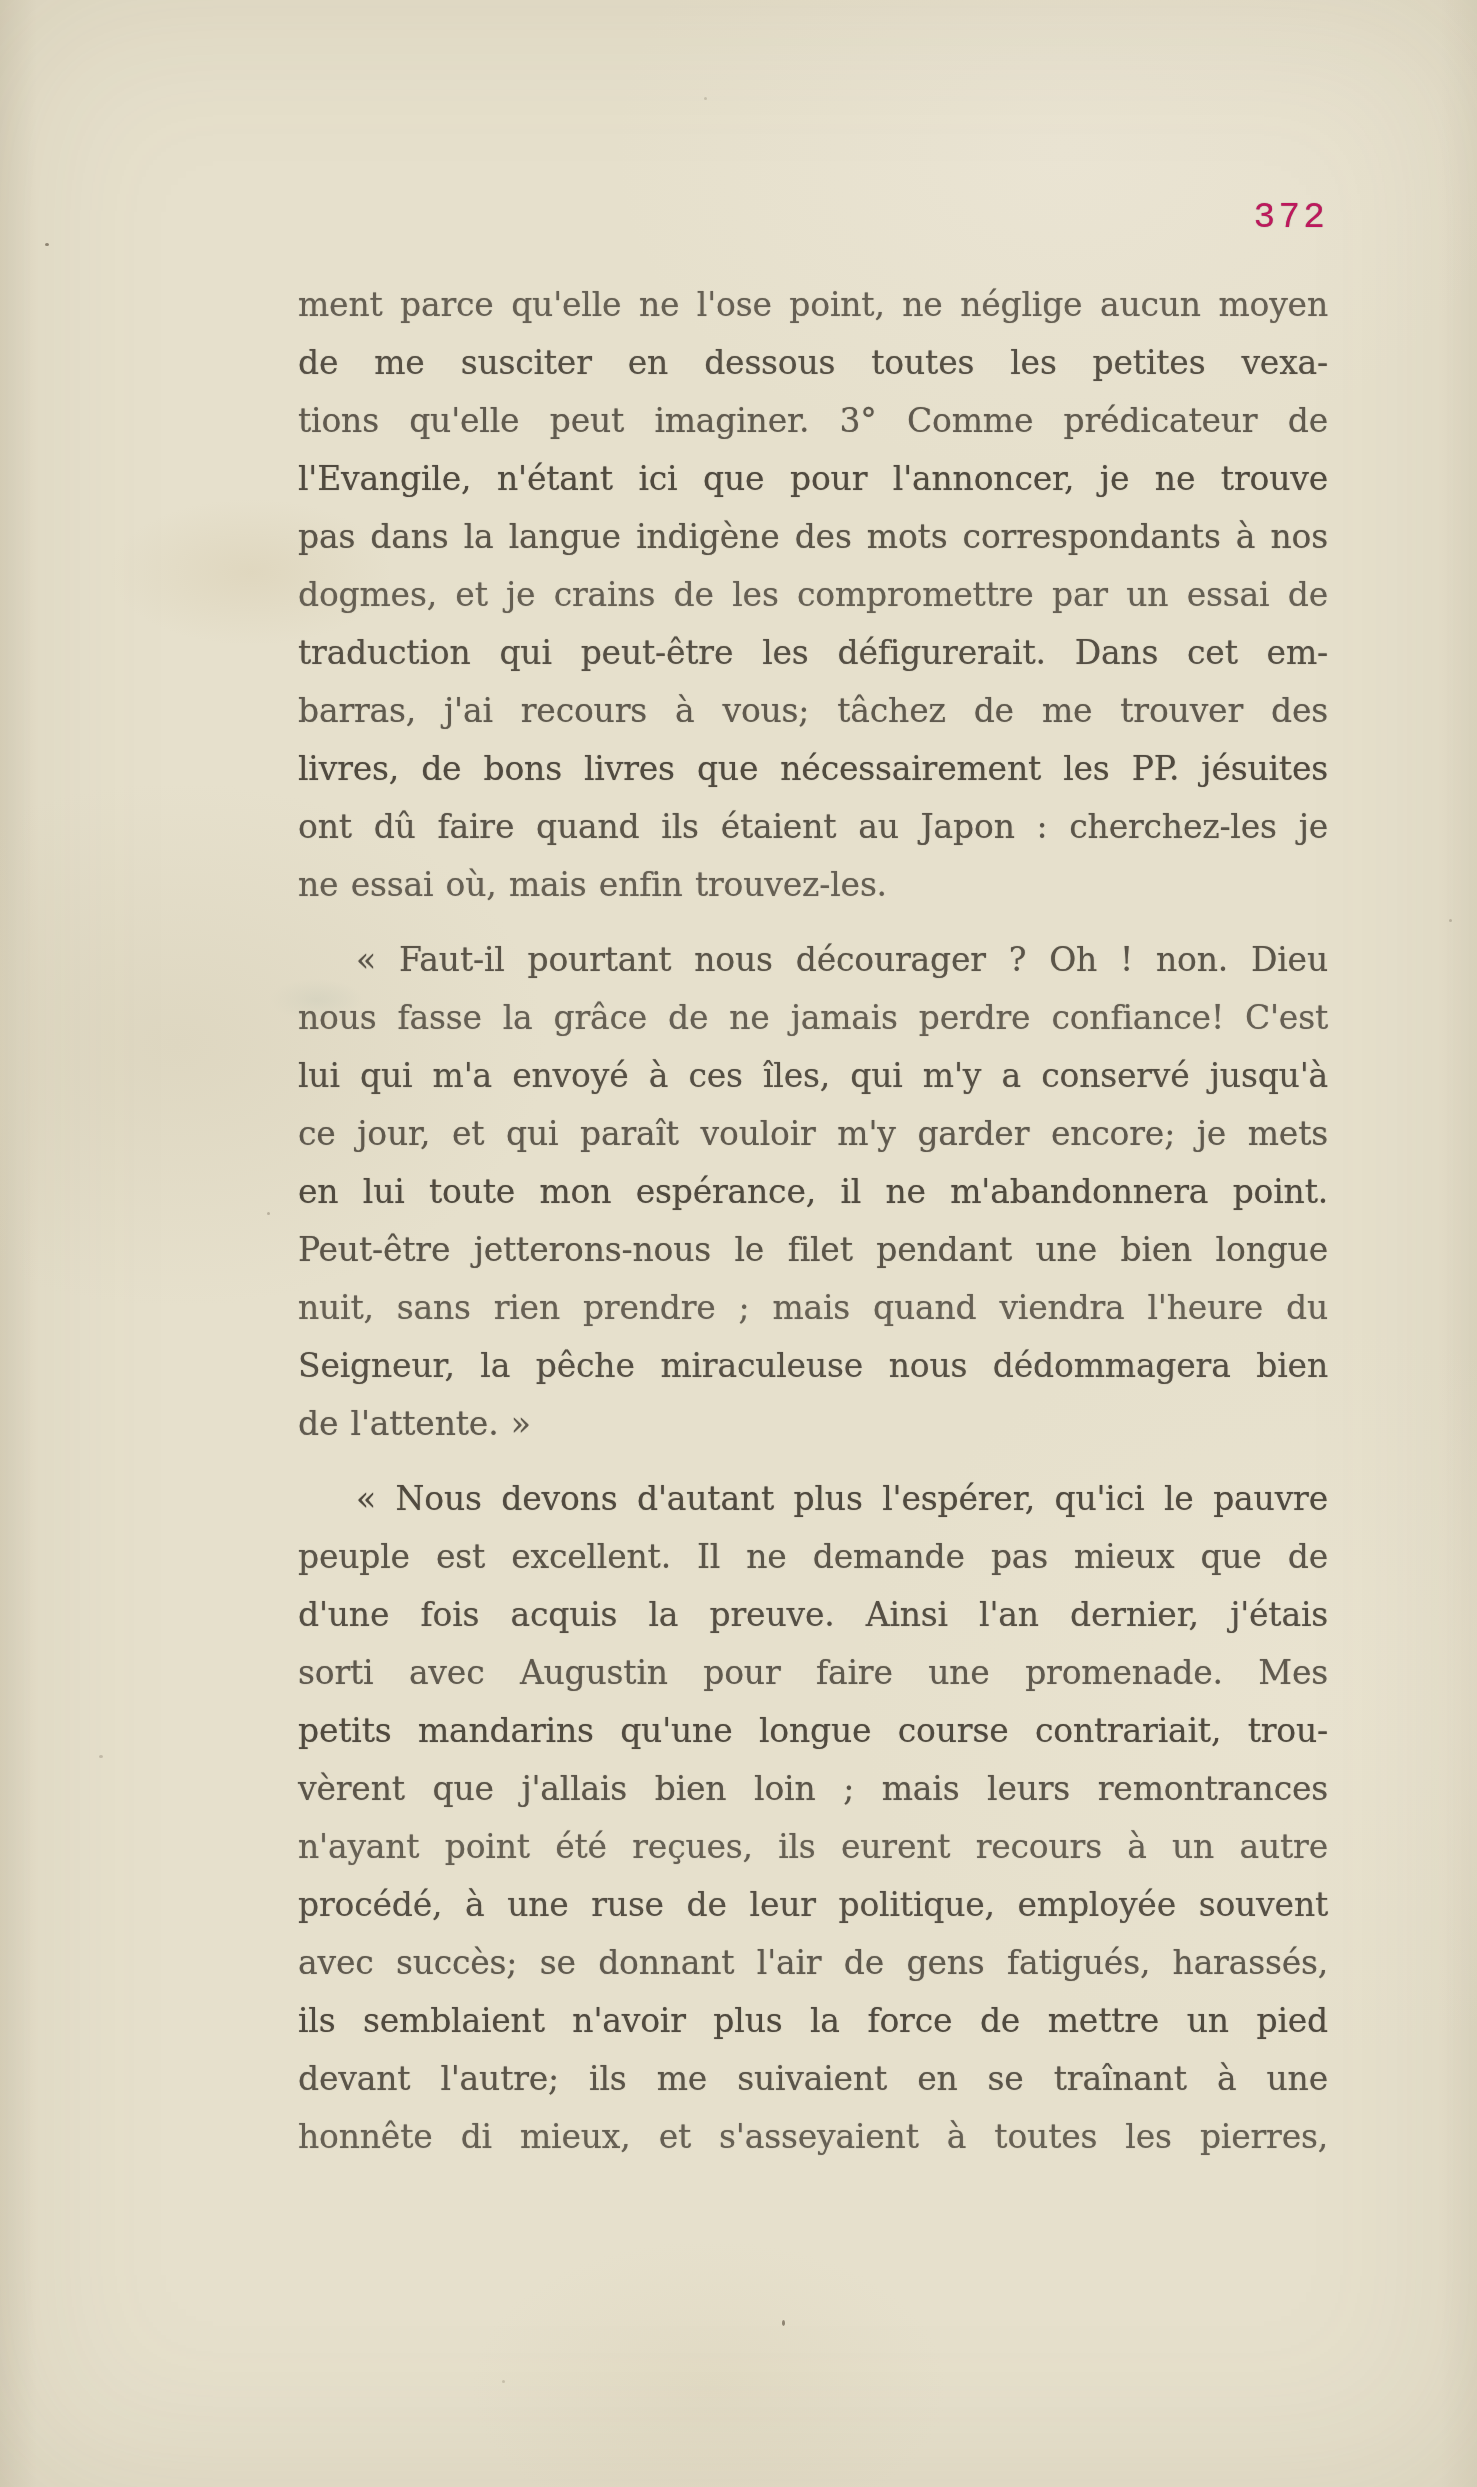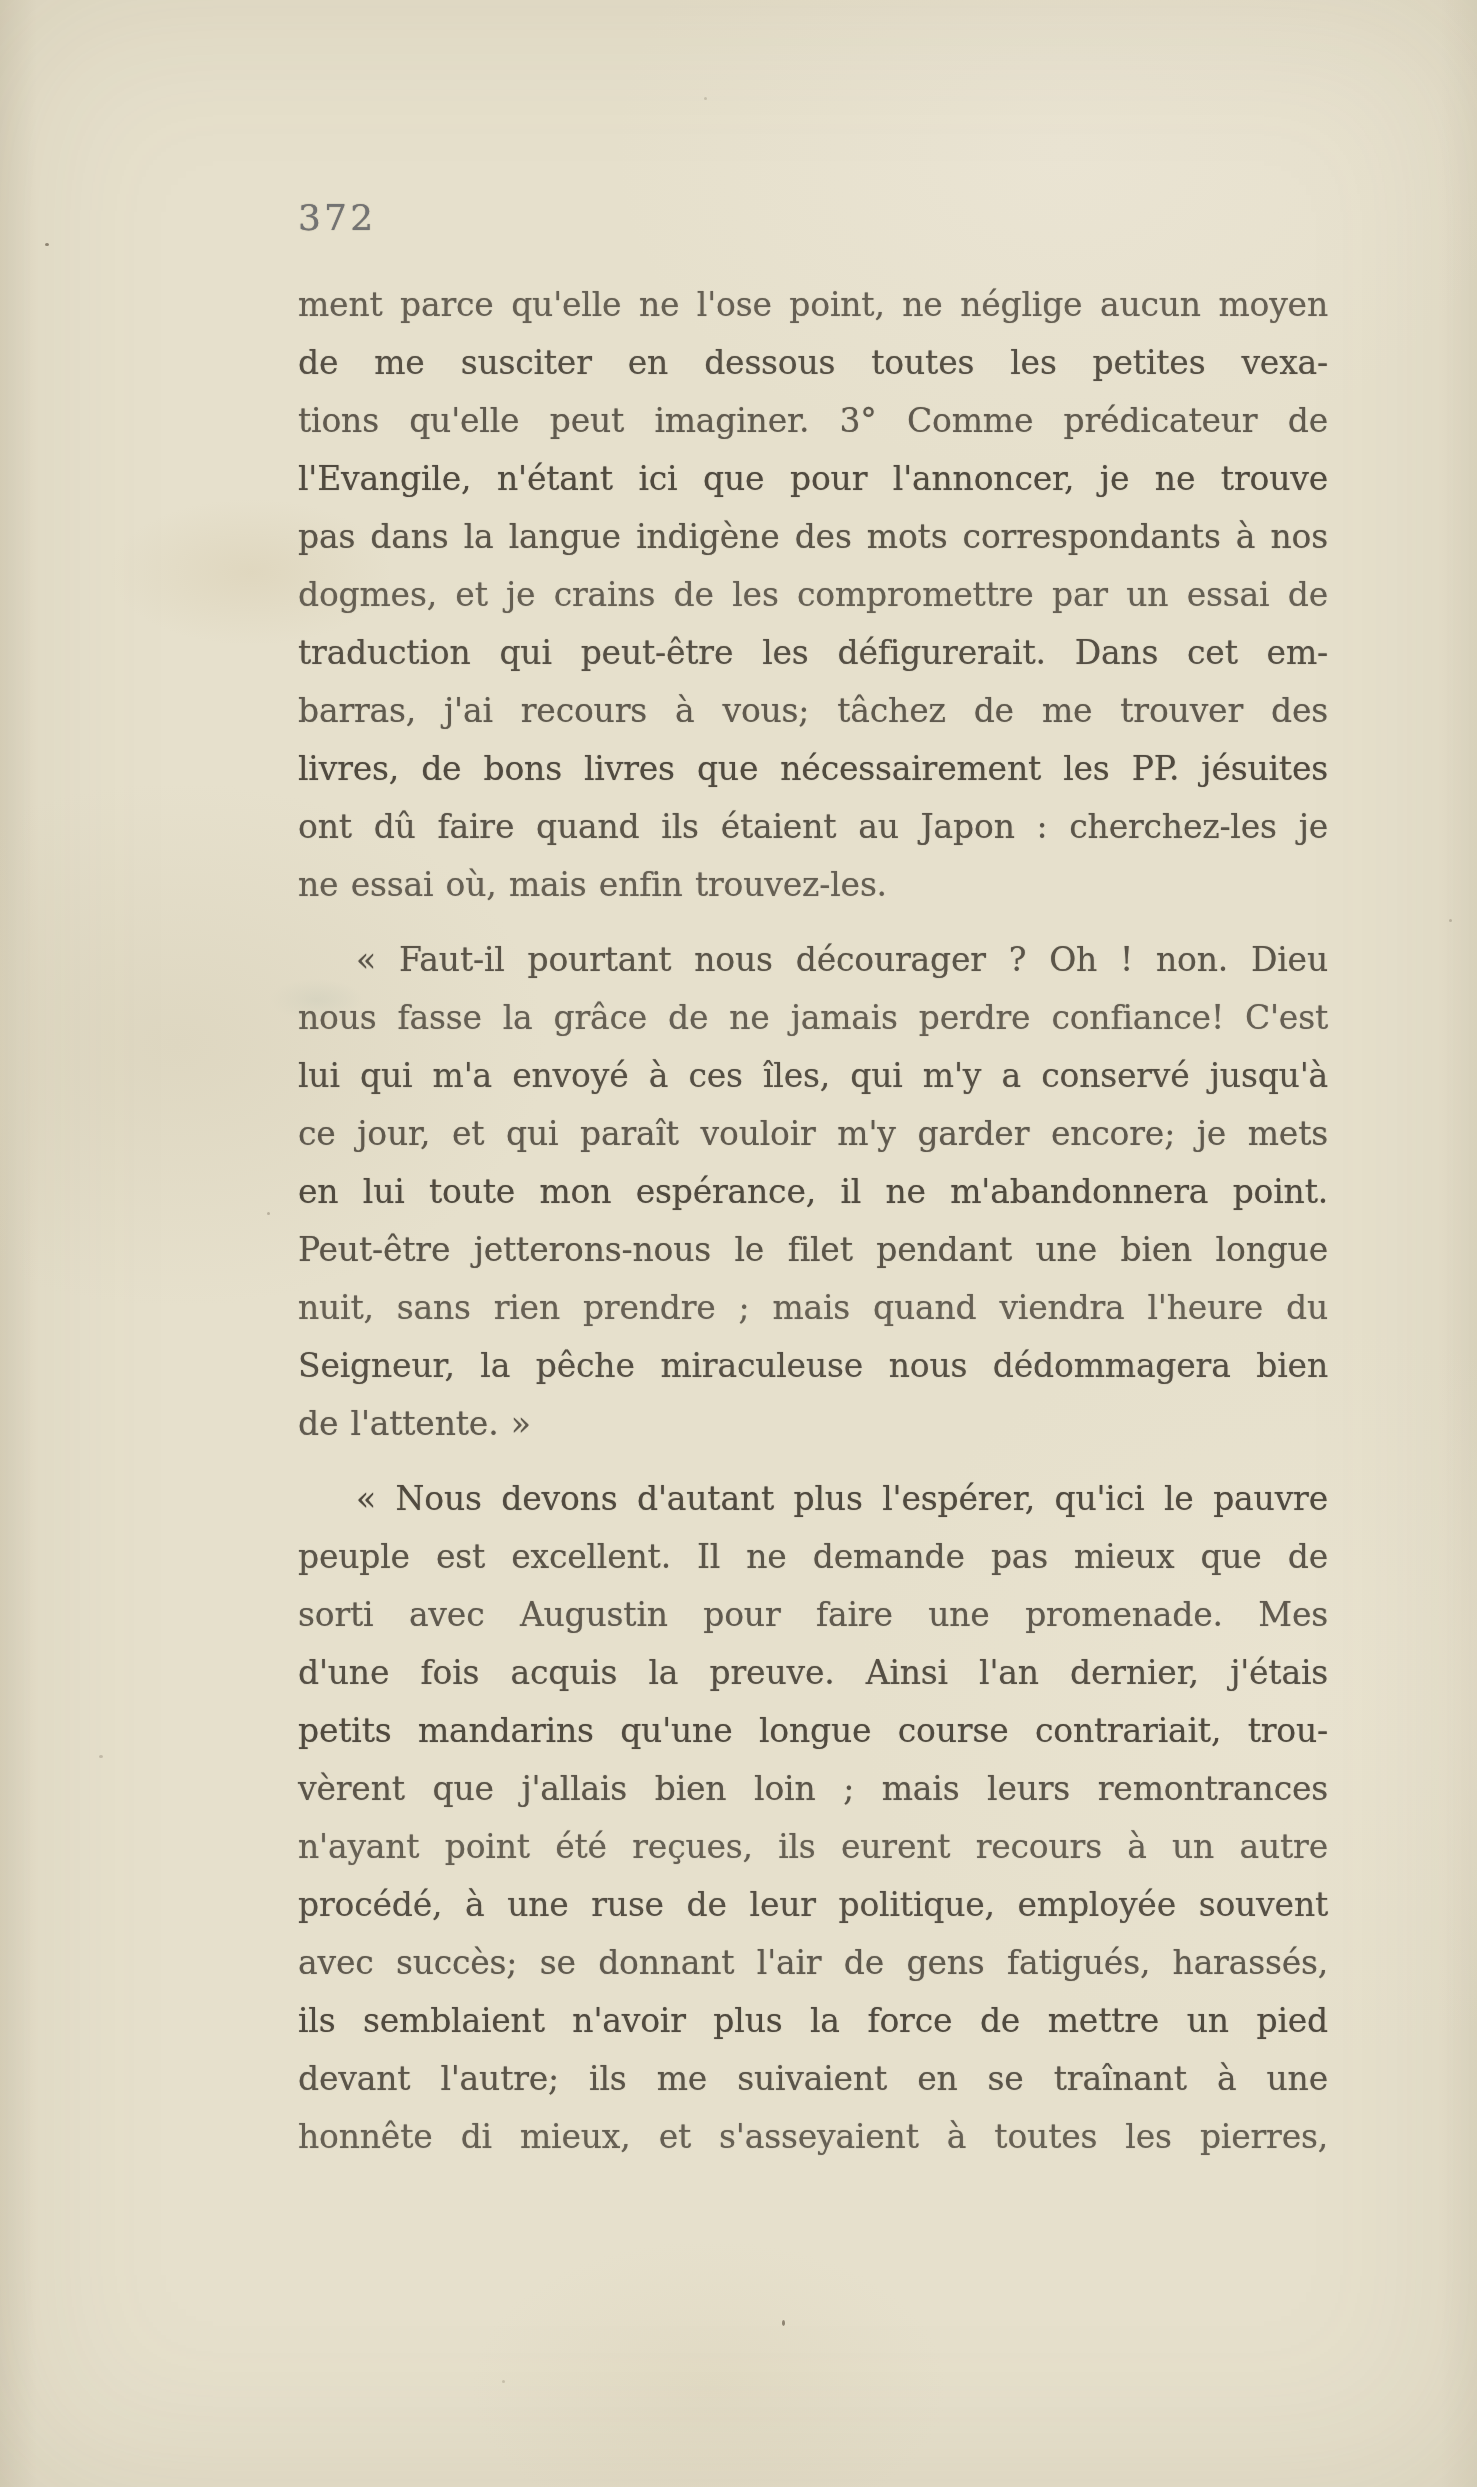--- a/index.html
+++ b/index.html
@@ -22,25 +22,26 @@
     color:var(--ink);
     position:relative;
   }
   .vignette{
     position:absolute;inset:0;pointer-events:none;
     box-shadow:inset 0 0 178px rgba(118,100,62,0.13);
   }
   .page-number{
     position:absolute;
     left:298px;top:197px;width:1030px;
-    text-align:left;
+    text-align:right;
     font-size:36px;
     letter-spacing:3.2px;
-    color:#737373;
+    color:#be185d;
     text-shadow:0 0 1.1px rgba(78,70,58,0.65);
+    font-family:Liberation Mono, monospace;
   }
   .text-block{
     position:absolute;
     left:298px;top:276px;width:1030px;
     font-size:33px;
     letter-spacing:-0.2px;
     word-spacing:2px;
     text-shadow:0 0 1.1px rgba(74,68,58,0.60);
   }
   .para + .para{margin-top:17px;}
@@ -89,22 +90,22 @@
       <div class="line jl" style="opacity: 0.855;">ce jour, et qui paraît vouloir m'y garder encore; je mets</div>
       <div class="line jl" style="opacity: 0.96;">en lui toute mon espérance, il ne m'abandonnera point.</div>
       <div class="line jl" style="opacity: 0.89;">Peut-être jetterons-nous le filet pendant une bien longue</div>
       <div class="line jl" style="opacity: 0.82;">nuit, sans rien prendre ; mais quand viendra l'heure du</div>
       <div class="line jl" style="opacity: 0.925;">Seigneur, la pêche miraculeuse nous dédommagera bien</div>
       <div class="line" style="opacity: 0.855;">de l'attente. »</div>
     </div>
     <div class="para indent">
       <div class="line jl" style="opacity: 0.96;">« Nous devons d'autant plus l'espérer, qu'ici le pauvre</div>
       <div class="line jl" style="opacity: 0.89;">peuple est excellent. Il ne demande pas mieux que de</div>
+      <div class="line jl" style="opacity: 0.925;">d'une fois acquis la preuve. Ainsi l'an dernier, j'étais</div>
       <div class="line jl" style="opacity: 0.855;">sorti avec Augustin pour faire une promenade. Mes</div>
-      <div class="line jl" style="opacity: 0.925;">d'une fois acquis la preuve. Ainsi l'an dernier, j'étais</div>
       <div class="line jl" style="opacity: 0.96;">petits mandarins qu'une longue course contrariait, trou-</div>
       <div class="line jl" style="opacity: 0.89;">vèrent que j'allais bien loin ; mais leurs remontrances</div>
       <div class="line jl" style="opacity: 0.82;">n'ayant point été reçues, ils eurent recours à un autre</div>
       <div class="line jl" style="opacity: 0.925;">procédé, à une ruse de leur politique, employée souvent</div>
       <div class="line jl" style="opacity: 0.855;">avec succès; se donnant l'air de gens fatigués, harassés,</div>
       <div class="line jl" style="opacity: 0.96;">ils semblaient n'avoir plus la force de mettre un pied</div>
       <div class="line jl" style="opacity: 0.89;">devant l'autre; ils me suivaient en se traînant à une</div>
       <div class="line jl" style="opacity: 0.82;">honnête di mieux, et s'asseyaient à toutes les pierres,</div>
     </div>
   </div>

